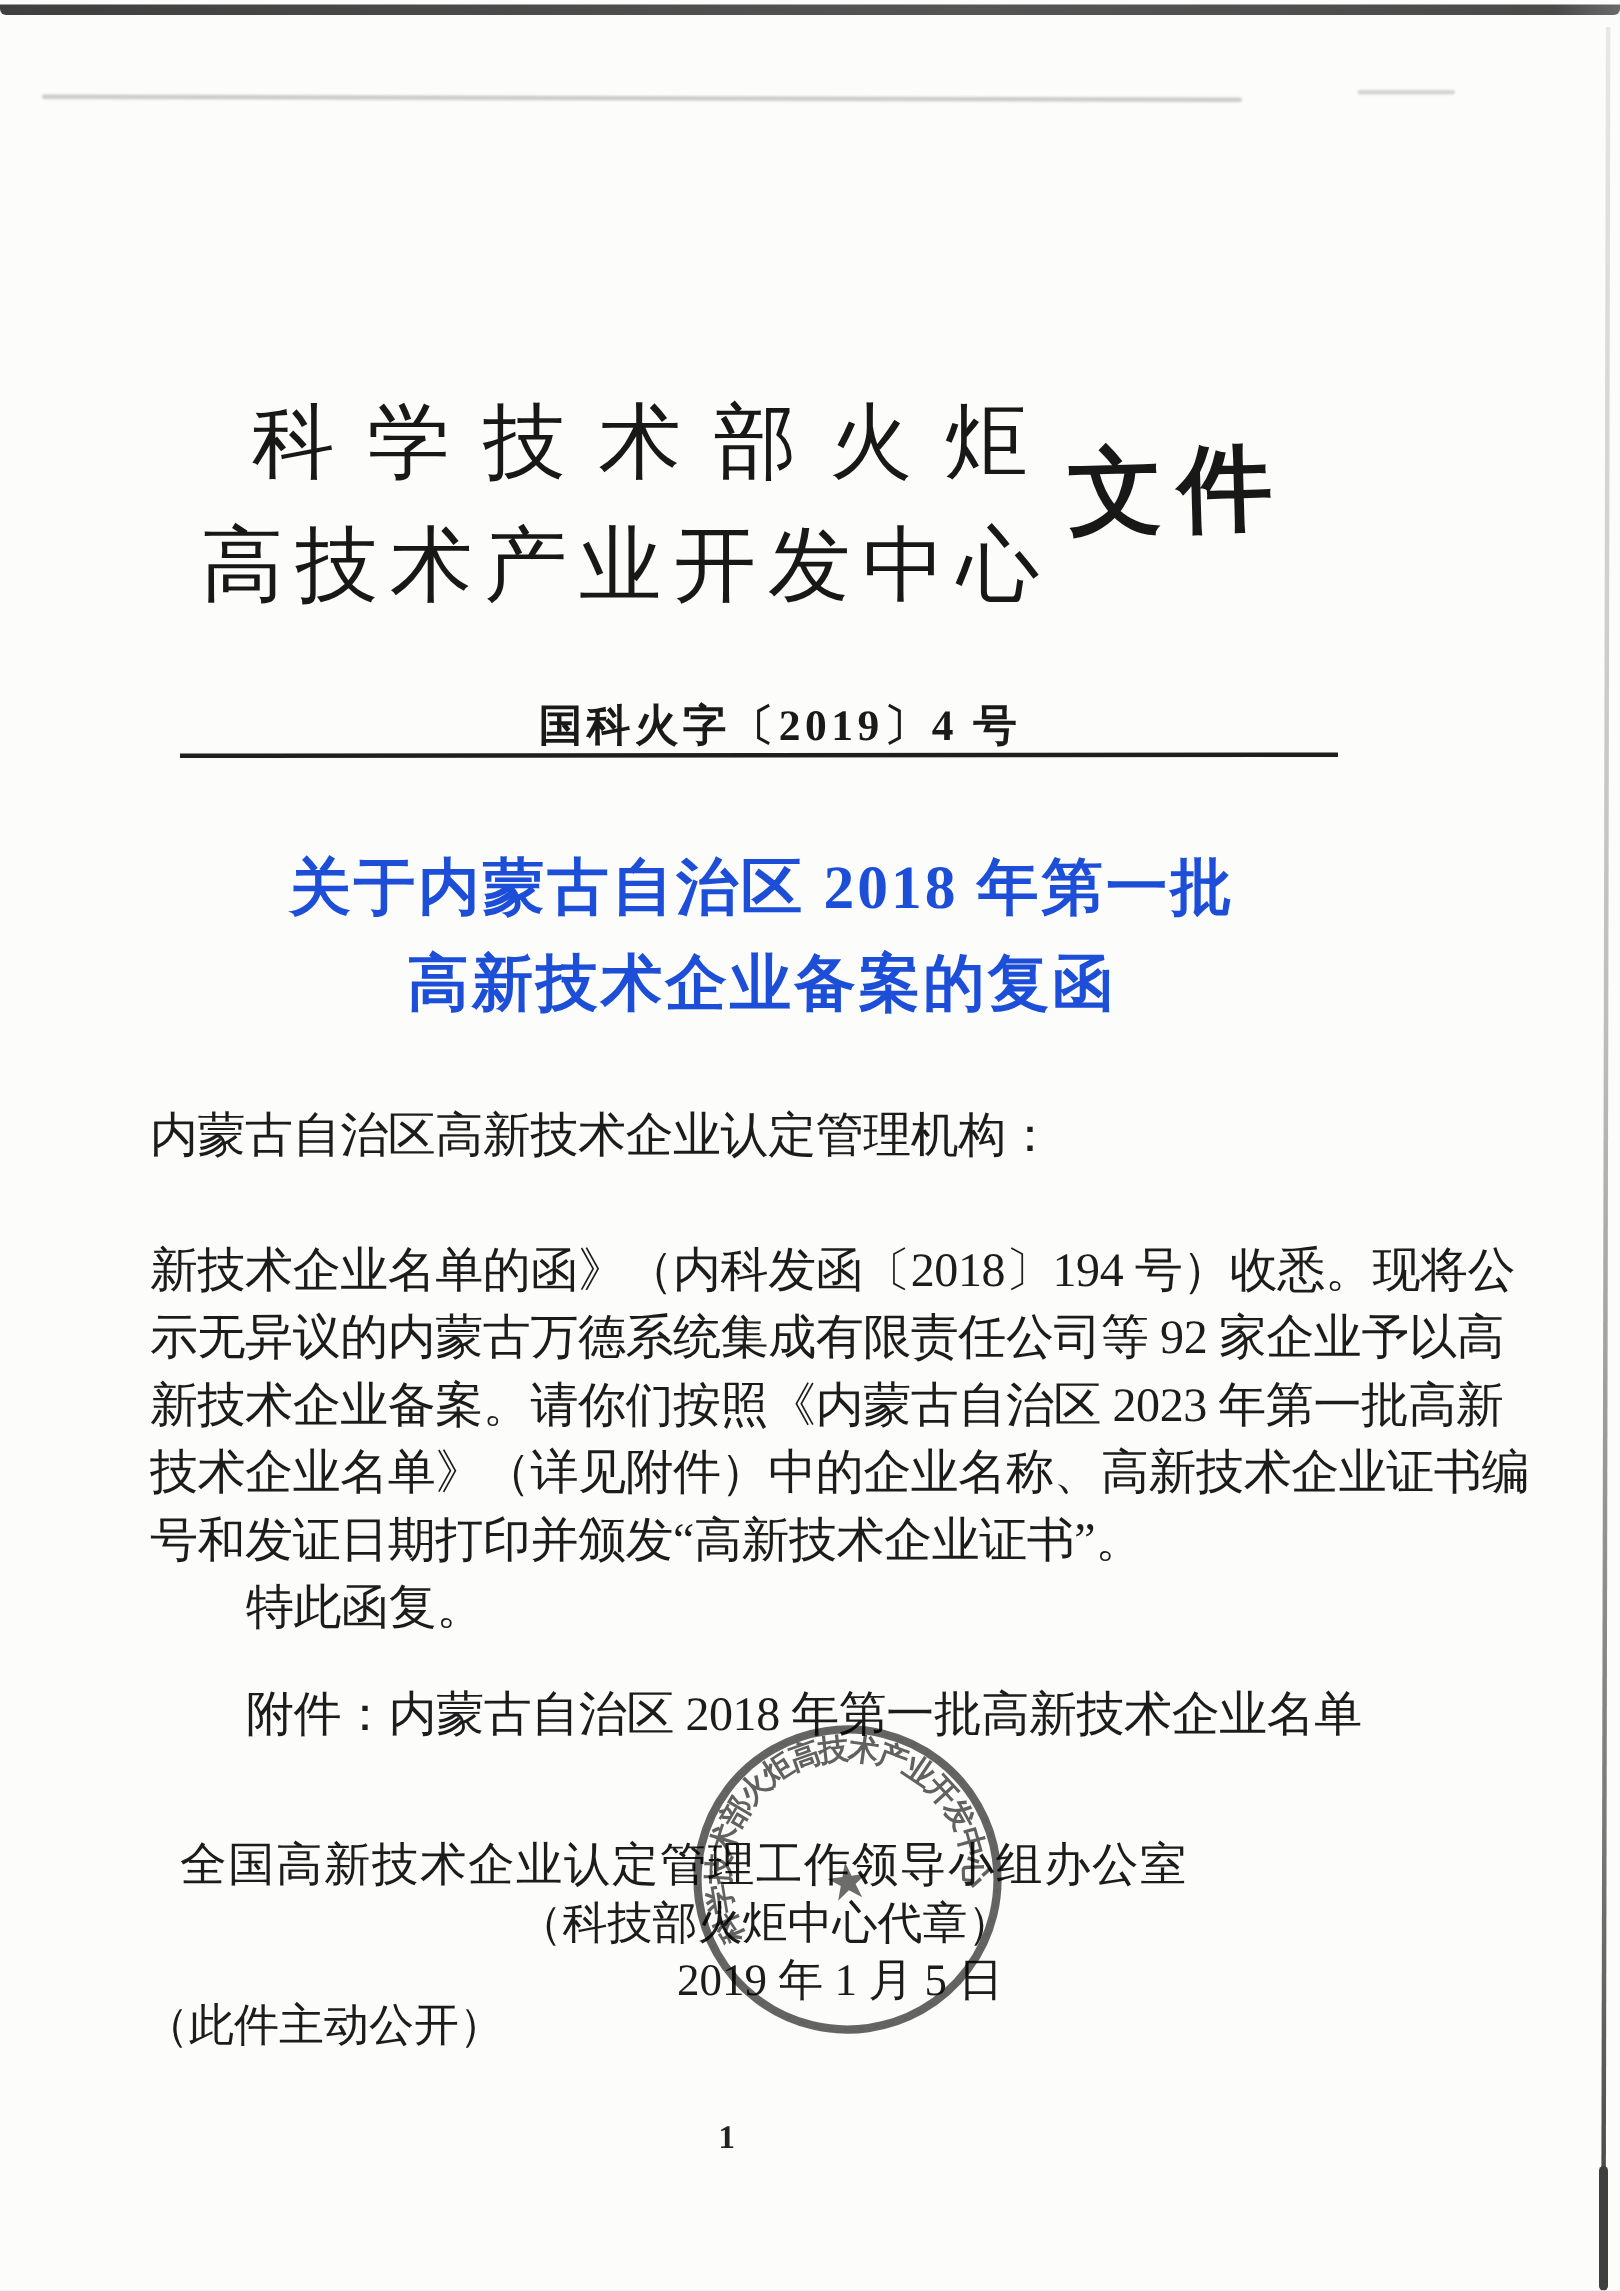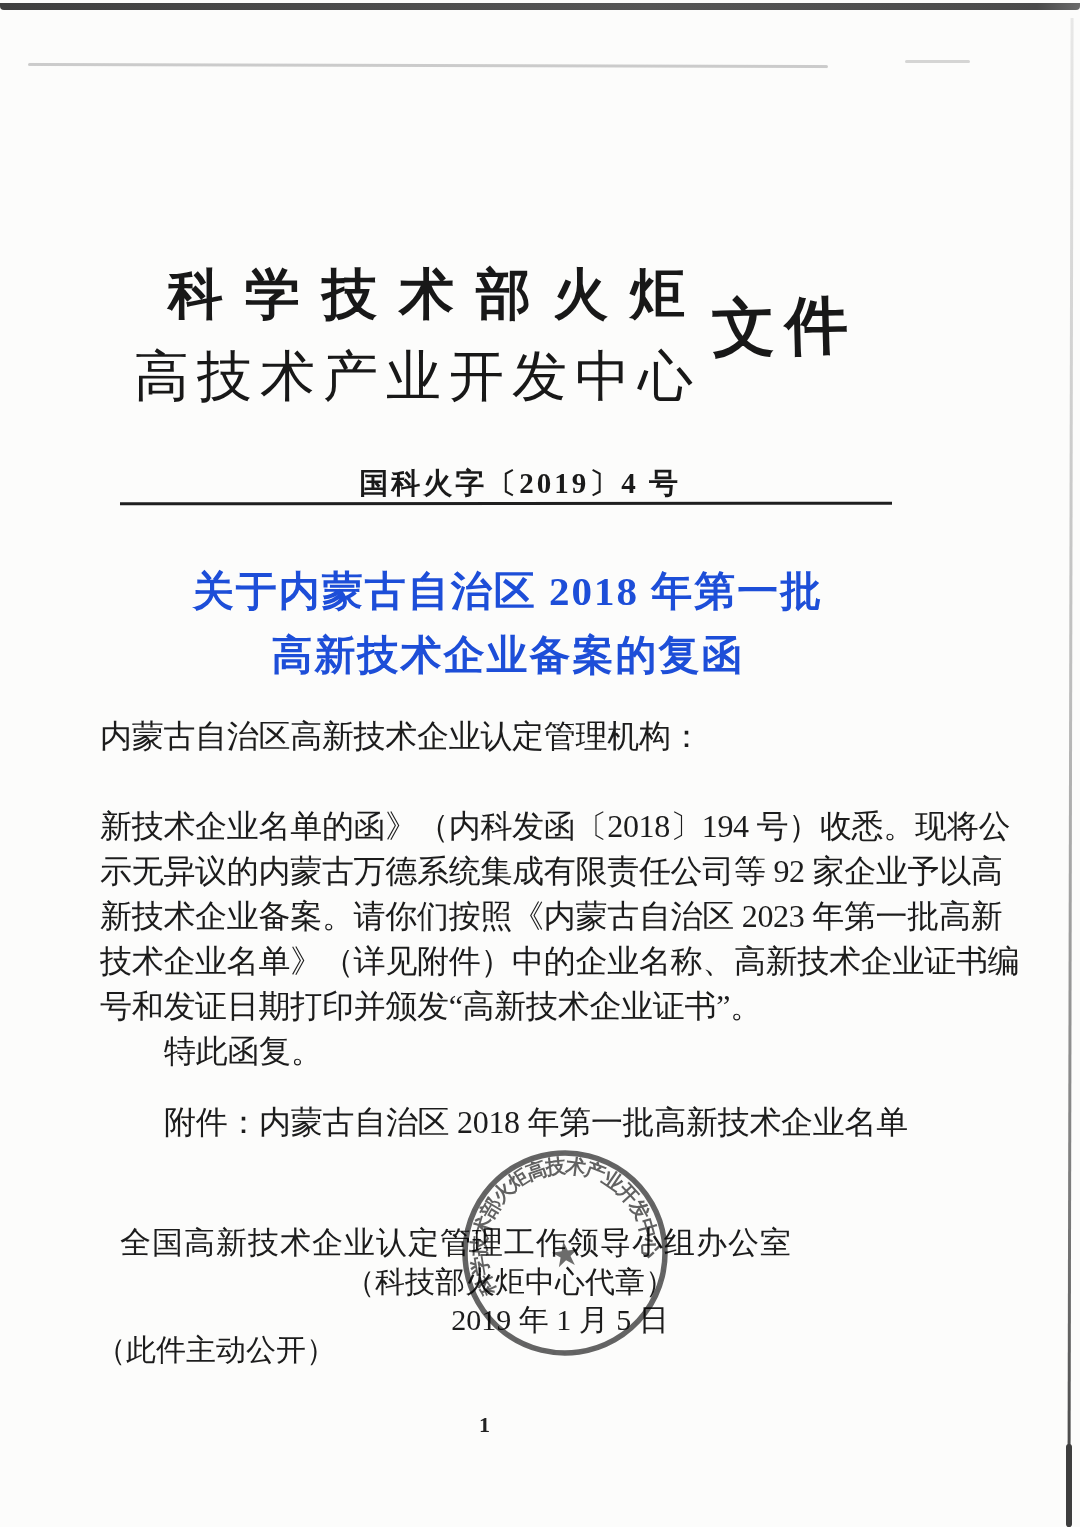--- a/index.html
+++ b/index.html
@@ -36,21 +36,21 @@
       rgba(50,50,50,.95) 100%);
     transform:rotate(.12deg);
   }
   .scan-corner{
     position:absolute;left:1066px;top:1444px;width:6px;height:83px;
     background:#3e3e3e;border-radius:3px;filter:blur(.4px);
   }
   
   .org1{
     position:absolute;left:168px;top:258px;
-    font-size:55px;font-weight:bold;letter-spacing:22px;
+    font-size:55px;font-weight:normal;letter-spacing:22px;
     white-space:nowrap;color:#181818;
   }
   .org2{
     position:absolute;left:134px;top:340px;
     font-size:55px;font-weight:normal;letter-spacing:8px;
     white-space:nowrap;color:#181818;
   }
   .doc-type{
     position:absolute;left:712px;top:284px;
     font-size:63px;font-weight:bold;letter-spacing:10px;
@@ -71,21 +71,21 @@
     position:absolute;left:8px;width:1000px;text-align:center;
     font-size:41px;font-weight:bold;letter-spacing:2px;color:#1d4ed8;
     white-space:nowrap;
   }
   .title-1{top:564px;}
   .title-2{top:628px;}
   
   .body-line{
     position:absolute;left:100px;width:830px;
     font-size:32px;line-height:45px;height:45px;
-    white-space:nowrap;letter-spacing:-0.3px;color:#1c1c1c;
+    white-space:nowrap;letter-spacing:-0.3px;color:#1c1c1c;margin-top:20px;
   }
   .indent{text-indent:64px;}
   
   .sig-issuer{
     position:absolute;left:0;top:1222px;width:912px;text-align:center;
     font-size:31px;letter-spacing:1px;white-space:nowrap;color:#1c1c1c;
   }
   .sig-seal-note{
     position:absolute;left:0;top:1262px;width:1020px;text-align:center;
     font-size:30px;white-space:nowrap;color:#1c1c1c;

